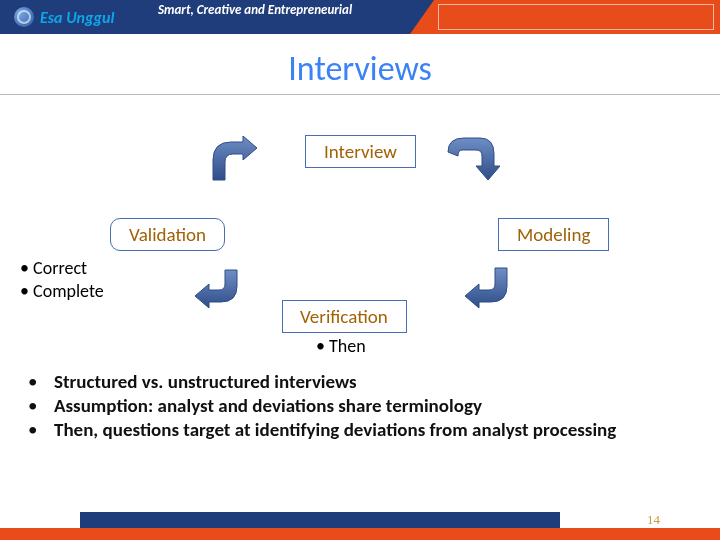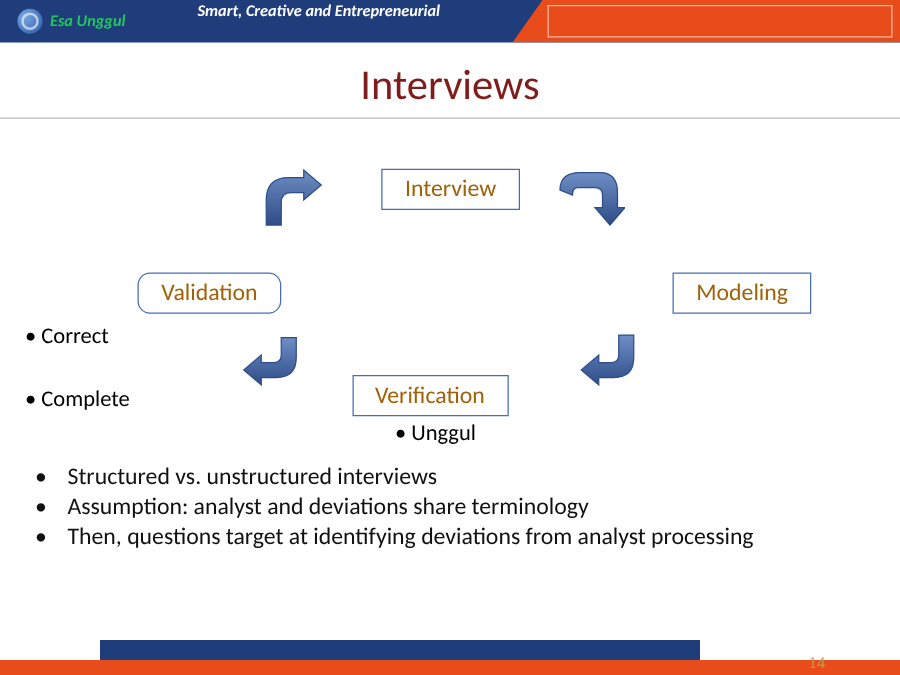--- a/index.html
+++ b/index.html
@@ -9,21 +9,21 @@
     background: #fff;
     position: relative;
     overflow: hidden;
   }
   .header-bar {
     position: absolute; top: 0; left: 0; right: 0; height: 34px;
     background: #1f3d7a;
     display: flex; align-items: center;
   }
   .logo {
-    display: flex; align-items: center; color: #22c55e; font-size: 13px;
+    display: flex; align-items: center; color: #0ea5e9; font-size: 16px;
     padding-left: 14px;
   }
   .logo-mark {
     width: 20px; height: 20px; border-radius: 50%;
     background: radial-gradient(circle at 30% 30%, #7aa6e0, #2a5aa8);
     margin-right: 6px; position: relative;
   }
   .logo-mark::after {
     content: ""; position: absolute; inset: 3px; border: 2px solid rgba(255,255,255,.6); border-radius: 50%;
   }
@@ -43,81 +43,81 @@
     background: #e84c1a;
     clip-path: polygon(24px 0, 100% 0, 100% 100%, 0 100%);
   }
   .header-orange-inner {
     position: absolute; top: 4px; left: 28px; right: 6px; bottom: 4px;
     border: 1px solid rgba(255,255,255,.6);
   }
 
   .title {
     position: absolute; top: 48px; left: 0; right: 0;
-    text-align: center; font-size: 34px; color: #7f1d1d;
+    text-align: center; font-size: 34px; color: #3b82f6;
   }
   .title-underline {
     position: absolute; top: 94px; left: 0; right: 0; height: 1px;
     background: #bbb;
   }
 
   .diagram {
     position: absolute; top: 110px; left: 60px; right: 40px; height: 240px;
   }
   .node {
     position: absolute;
     border: 1.5px solid #466db5;
     background: #fff;
     padding: 4px 18px;
     font-size: 19px;
     color: #a16207;
     text-align: center;
   }
   .n-interview { top: 25px; left: 245px; }
-  .n-modeling  { top: 108px; left: 438px; margin-left: 40px; }
+  .n-modeling  { top: 108px; left: 438px; }
   .n-verif     { top: 190px; left: 222px; padding-left: 17px; }
   .n-valid     { top: 108px; left: 50px; border-radius: 10px; }
 
   .sub {
     position: absolute; font-size: 18px; color: #000000;
   }
   .sub-correct  { top: 147px; left: -40px; }
-  .sub-complete { top: 170px; left: -40px; margin-top: 28px; }
+  .sub-complete { top: 170px; left: -40px; }
   .sub-sound    { top: 225px; left: 256px; }
 
   .arrow {
     position: absolute; width: 60px; height: 60px;
   }
   .arrow svg { width: 100%; height: 100%; }
   .a1 { top: 20px; left: 380px; }   
   .a2 { top: 150px; left: 395px; }  
   .a3 { top: 150px; left: 125px; }  
   .a4 { top: 20px; left: 145px; }   
 
   .bullets {
     position: absolute; top: 370px; left: 28px; right: 28px;
     font-size: 19px; color: #111; line-height: 1.25;
   }
   .bullets .row { display: flex; }
   .bullets .dot { width: 26px; flex: 0 0 26px; }
-  .bullets .txt { flex: 1; }
+  .bullets .txt { flex: 1; font-weight: bold; }
 
   .footer {
     position: absolute; left: 0; right: 0; bottom: 0; height: 34px;
   }
   .footer-orange {
     position: absolute; left: 0; right: 0; bottom: 0; height: 12px;
     background: #e84c1a;
   }
   .footer-blue {
     position: absolute; left: 80px; bottom: 12px; width: 480px; height: 16px;
     background: #1f3d7a;
   }
   .page-num {
-    position: absolute; right: 60px; bottom: 2px;
+    position: absolute; right: 60px; bottom: 12px;
     color: #c99a4a; font-size: 13px; font-family: Liberation Serif, serif;
   }
 </style>
 </head>
 <body>
 
 <div class="header-bar">
   <div class="logo">
     <div class="logo-mark"></div>
     <span class="logo-text">Esa Unggul</span>
@@ -135,21 +135,21 @@
 
 <div class="diagram">
 
   <div class="node n-interview">Interview</div>
   <div class="node n-modeling">Modeling</div>
   <div class="node n-verif">Verification</div>
   <div class="node n-valid">Validation</div>
 
   <div class="sub sub-correct">• <span>Correct</span></div>
   <div class="sub sub-complete">• <span>Complete</span></div>
-  <div class="sub sub-sound">• <span>Unggul</span></div>
+  <div class="sub sub-sound">• <span>Then</span></div>
 
   <div class="arrow a1">
     <svg viewBox="0 0 60 60">
         <defs>
           <linearGradient id="g1" x1="0" y1="0" x2="0" y2="1">
             <stop offset="0" stop-color="#6f8ec5"></stop>
             <stop offset="1" stop-color="#2e4d88"></stop>
           </linearGradient>
         </defs>
       <path d="M8 22 Q8 8 24 8 L40 8 Q54 8 54 24 L54 36 L60 36 L48 50 L36 36 L42 36 L42 26 Q42 20 36 20 L22 20 Q18 20 18 26 L8 22 Z" fill="url(#g1)" stroke="#2e4d88" stroke-width="1"></path>

